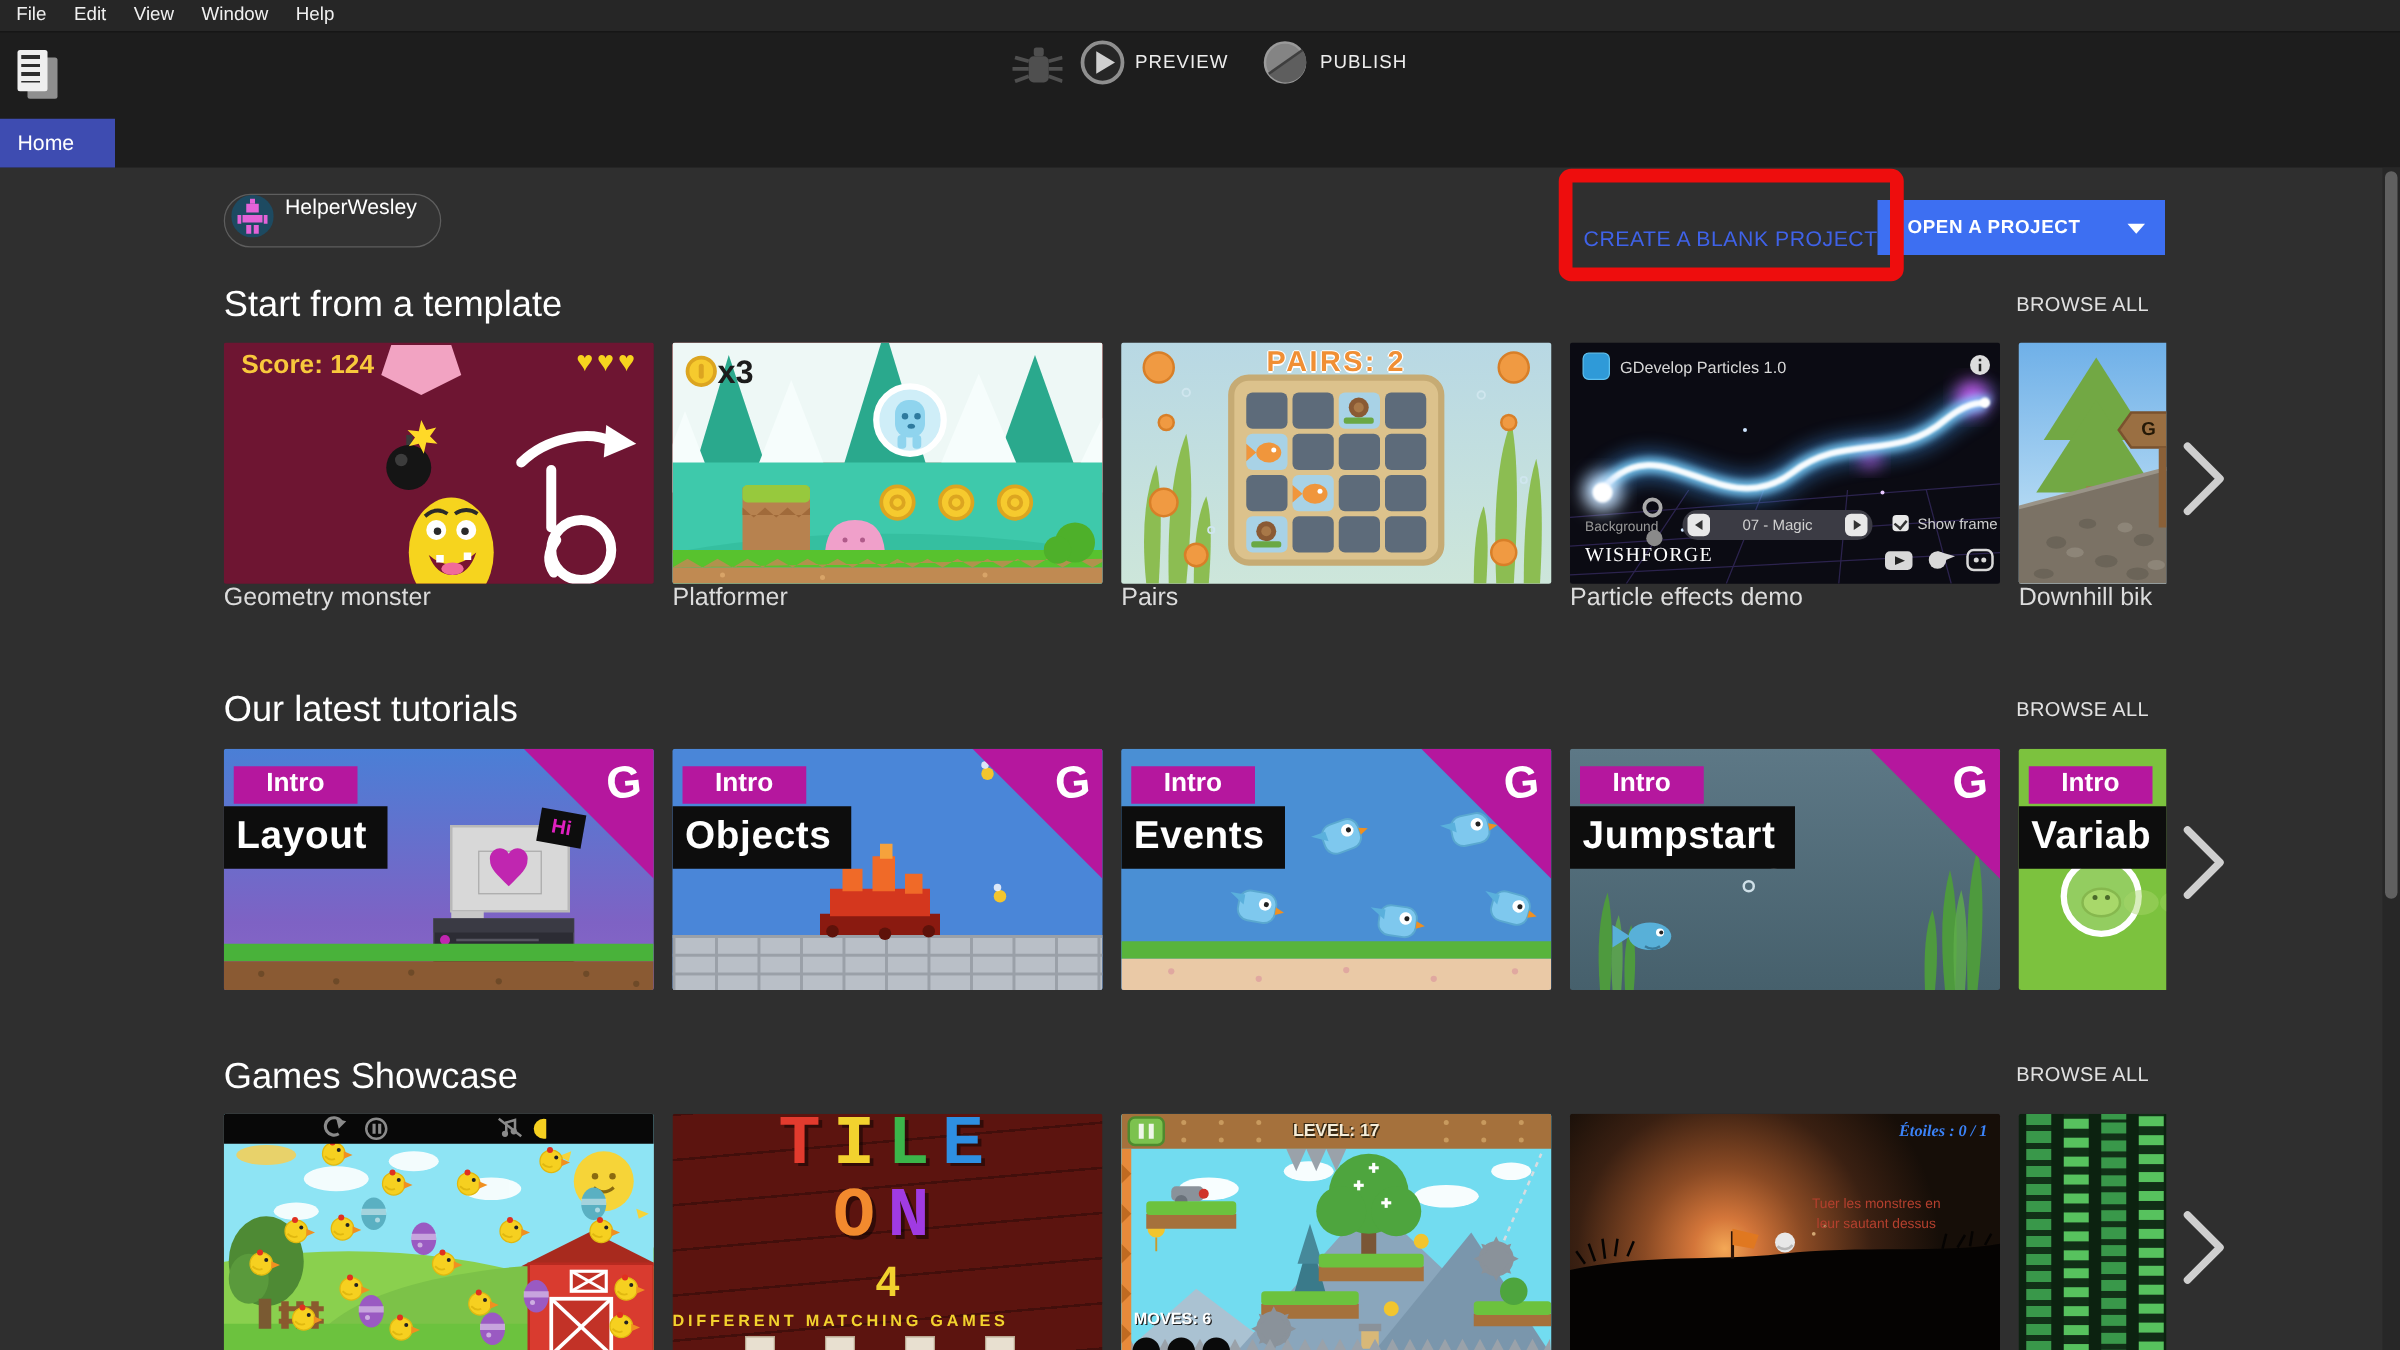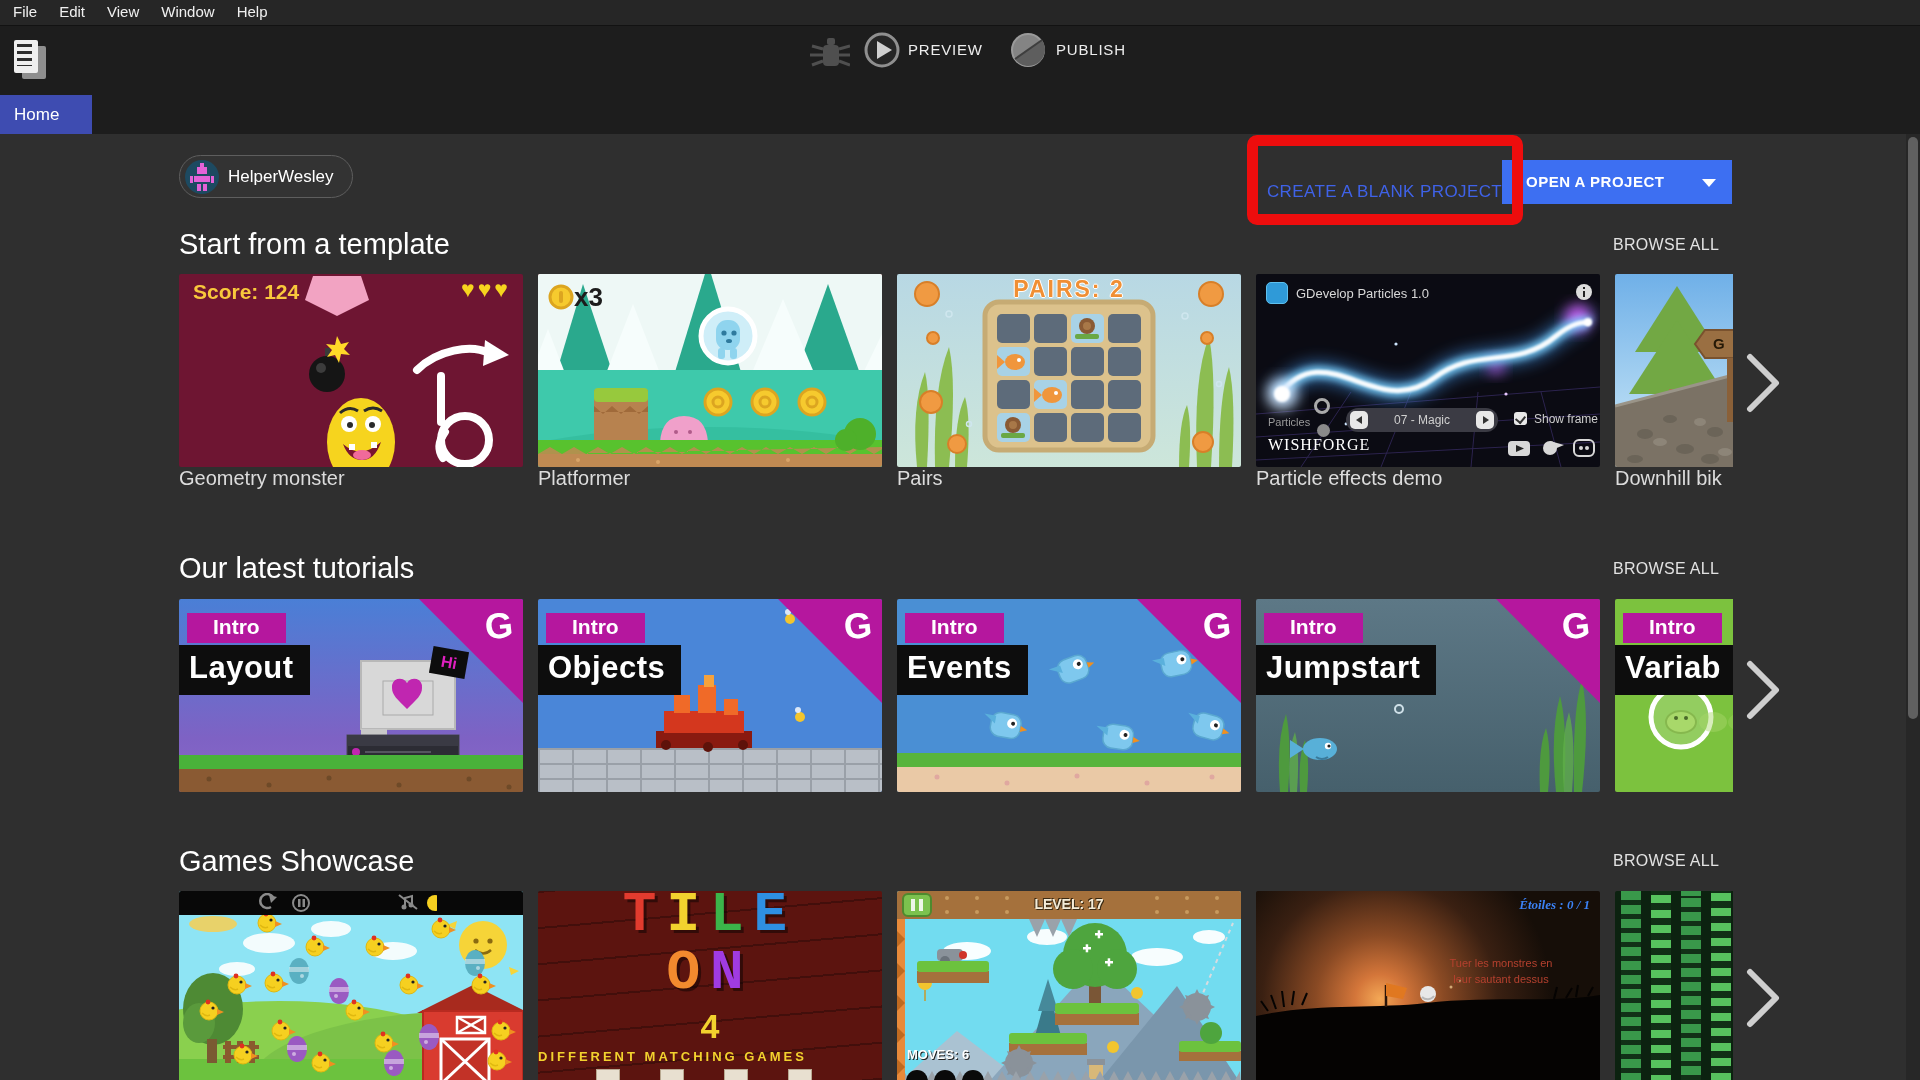--- a/index.html
+++ b/index.html
@@ -13,21 +13,21 @@
   .menu-item{padding:0 11px;font-size:15px;color:#f0f0f0;line-height:26px;cursor:default}
   #doc-icon{position:absolute;left:12px;top:38px;width:38px;height:46px}
   .doc-back{position:absolute;left:10px;top:8px;width:24px;height:33px;background:#8f8f8f;border-radius:2px}
   .doc-front{position:absolute;left:2px;top:2px;width:24px;height:33px;background:#efefef;border-radius:2px}
   .doc-lines{position:absolute;left:3px;top:4px;width:15px;height:22px;
     background:repeating-linear-gradient(180deg,#2e2e2e 0 3px,transparent 3px 7px)}
   .tool-label{position:absolute;top:41px;font-size:15px;letter-spacing:.8px;color:#ededed}
   #home-tab{position:absolute;left:0;top:95px;width:92px;height:39px;background:#3e4cb1;font-size:17px;color:#fff;display:flex;align-items:center;padding-left:14px;cursor:pointer}
 
   
-  #profile-chip{position:absolute;left:179px;top:155px;height:43px;display:inline-flex;align-items:center;border:1px solid #5e5e5e;border-radius:22px;padding:0 18px 0 5px;cursor:pointer;background:rgba(255,255,255,0.02)}
+  #profile-chip{position:absolute;left:179px;top:155px;height:43px;display:inline-flex;border:1px solid #5e5e5e;border-radius:22px;padding:0 18px 0 5px;cursor:pointer;background:rgba(255,255,255,0.02)}
   #profile-chip .name{font-size:17px;color:#fff;margin-left:9px}
   #create-blank{position:absolute;left:1262px;top:172px;width:245px;height:40px;line-height:40px;text-align:center;color:#3f62e8;font-size:17px;letter-spacing:.4px;cursor:pointer;z-index:5}
   #red-annotation{position:absolute;left:1247px;top:135px;width:276px;height:90px;border:11px solid #ee0d0d;border-radius:10px;z-index:60;pointer-events:none}
   #open-project{position:absolute;left:1502px;top:160px;width:230px;height:44px;background:#3d6ff2;z-index:10;cursor:pointer}
   #open-project .lbl{position:absolute;left:24px;top:0;line-height:44px;font-size:15px;font-weight:bold;letter-spacing:.5px;color:#fff}
   #open-project .caret{position:absolute;right:16px;top:19px;width:0;height:0;border-left:7px solid transparent;border-right:7px solid transparent;border-top:8px solid #fff}
 
   
   .sec-title{position:absolute;left:179px;font-size:29px;font-weight:400;color:#fff}
   .browse{position:absolute;left:1613px;width:130px;font-size:16px;letter-spacing:.3px;color:#e2e2e2;cursor:pointer}
@@ -387,21 +387,21 @@
         <circle cx="26" cy="120" r="15" fill="#cfe6ff" filter="url(#b7)"></circle>
         <circle cx="26" cy="120" r="8" fill="#fff" filter="url(#b1)"></circle>
         <circle cx="332" cy="48" r="4" fill="#fff" filter="url(#b1)"></circle>
         <circle cx="140" cy="70" r="1.6" fill="#cfe6ff"></circle>
           <circle cx="250" cy="120" r="1.6" fill="#e8c8ff"></circle>
           <circle cx="90" cy="150" r="1.4" fill="#cfe6ff"></circle>
       </svg>
       <div class="pt-logo"></div>
       <div class="pt-title">GDevelop Particles 1.0</div>
       <div class="pt-info"></div>
-      <div class="pt-bg-label">Particles</div>
+      <div class="pt-bg-label">Background</div>
       <div class="pt-ring"></div>
       <div class="pt-dot"></div>
       <div class="pt-pill">
         <div class="pt-btn left"></div>
         <div class="pt-preset">07 - Magic</div>
         <div class="pt-btn right"></div>
       </div>
       <div class="pt-check"></div>
       <div class="pt-frame">Show frame</div>
       <div class="pt-brand">WISHFORGE</div>

